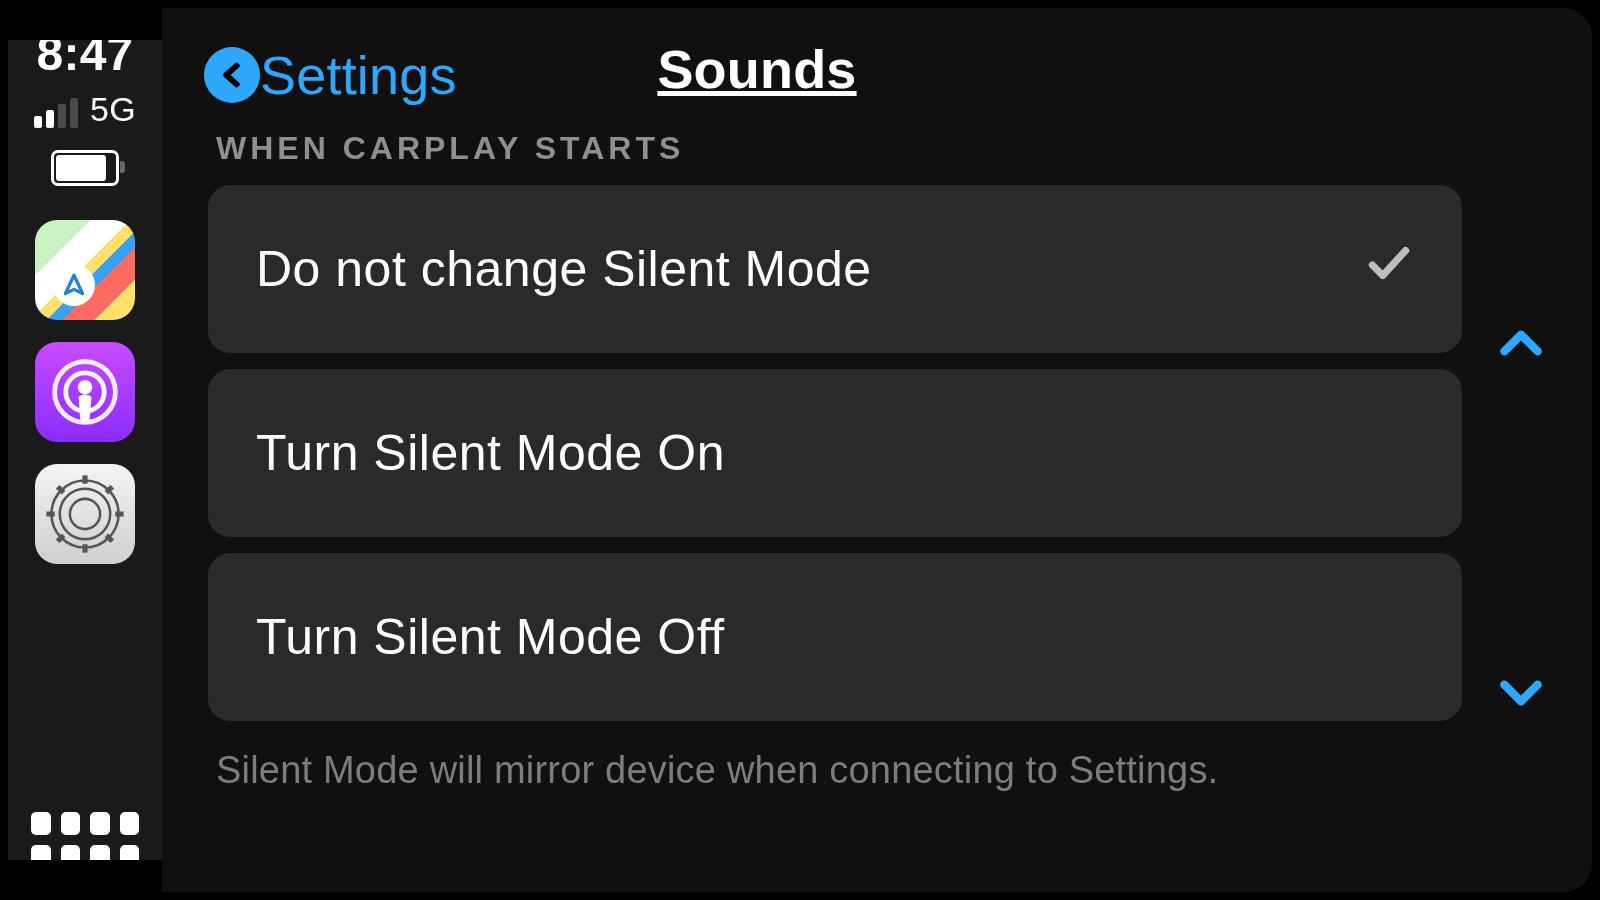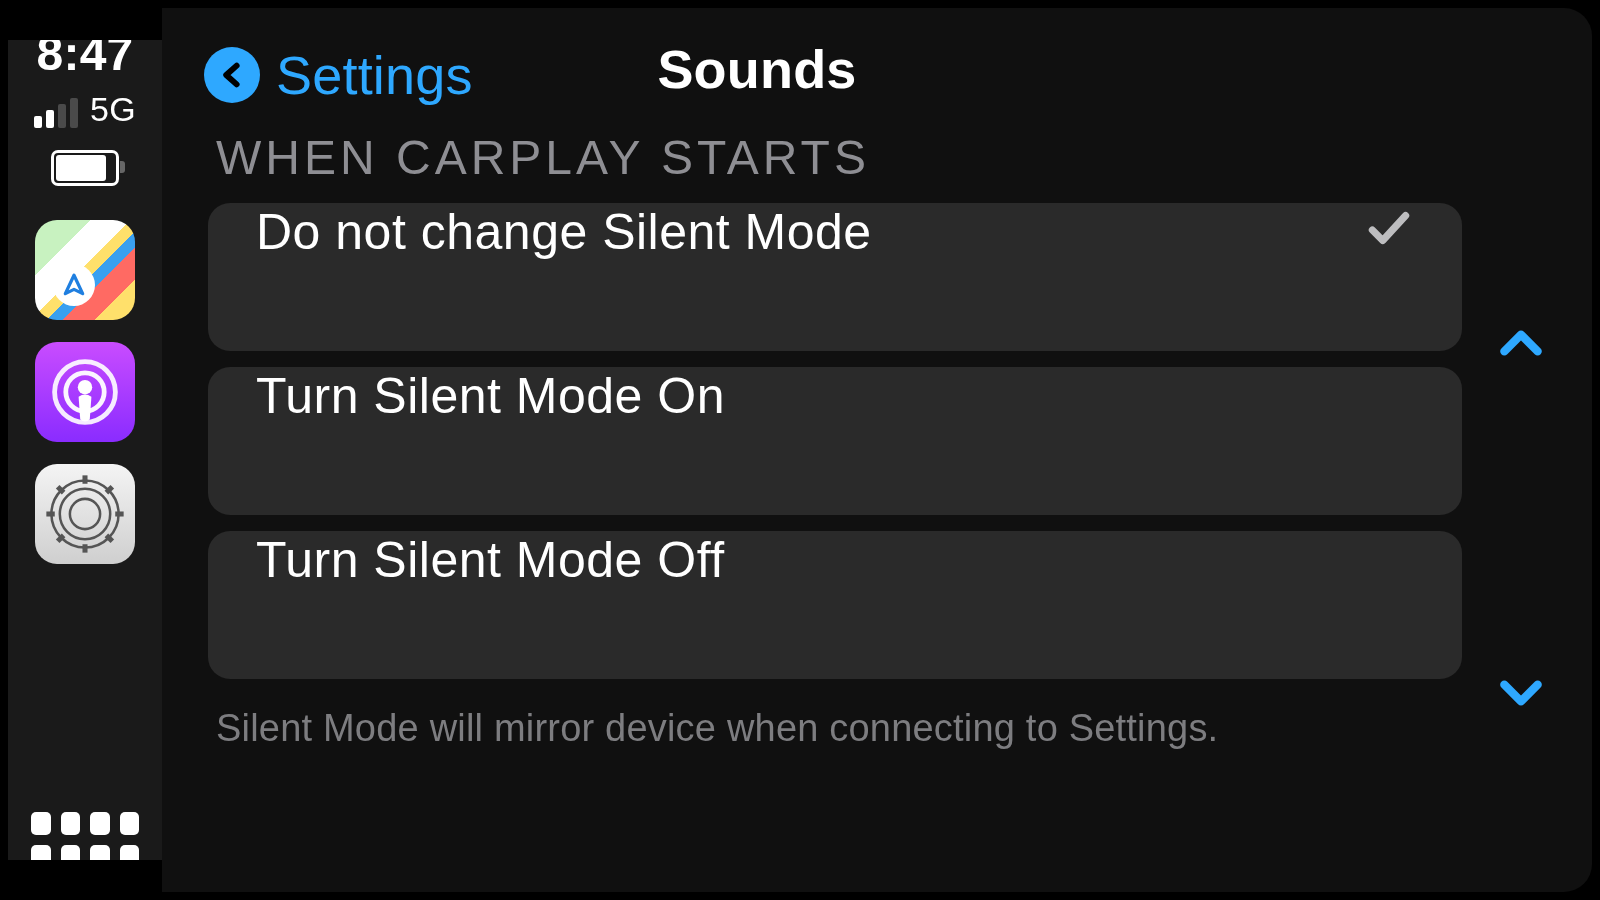--- a/index.html
+++ b/index.html
@@ -177,58 +177,58 @@
   .nav{
     position:relative;
     height:78px;
   }
   .back{
     position:absolute;
     left:42px;
     top:14px;
     display:flex;
     align-items:center;
-    gap:16px;
     color:var(--accent);
     font-size:54px;
     font-weight:400;
     cursor:pointer;
   }
   .back-circle{
     width:56px;height:56px;border-radius:50%;
     background:var(--accent);
     display:flex;align-items:center;justify-content:center;
   }
   .back-circle svg{display:block}
   .title{
     position:absolute;
     left:0;right:240px;
     top:8px;
     text-align:center;
     font-size:54px;
     font-weight:600;
     color:#fff;
     pointer-events:none;
+    text-decoration:underline;
   }
   .content{
     padding:22px 130px 0 46px;
   }
   .section-header{
     color:var(--fg-mute);
-    font-size:48px;
+    font-size:32px;
     letter-spacing:4px;
-    font-weight:400;
+    font-weight:700;
     margin:0 0 18px 8px;
   }
   .cell{
     background:var(--bg-card);
     border-radius:22px;
-    height:148px;
-    display:flex;
-    align-items:flex-start;
+    height:168px;
+    display:flex;
+    align-items:center;
     padding:0 48px 0 48px;
     margin-bottom:16px;
     color:#fff;
     font-size:50px;
     font-weight:400;
     cursor:pointer;
     position:relative;
   }
   .cell .label{flex:1;font-weight:400;letter-spacing:.5px;}
   .check{

